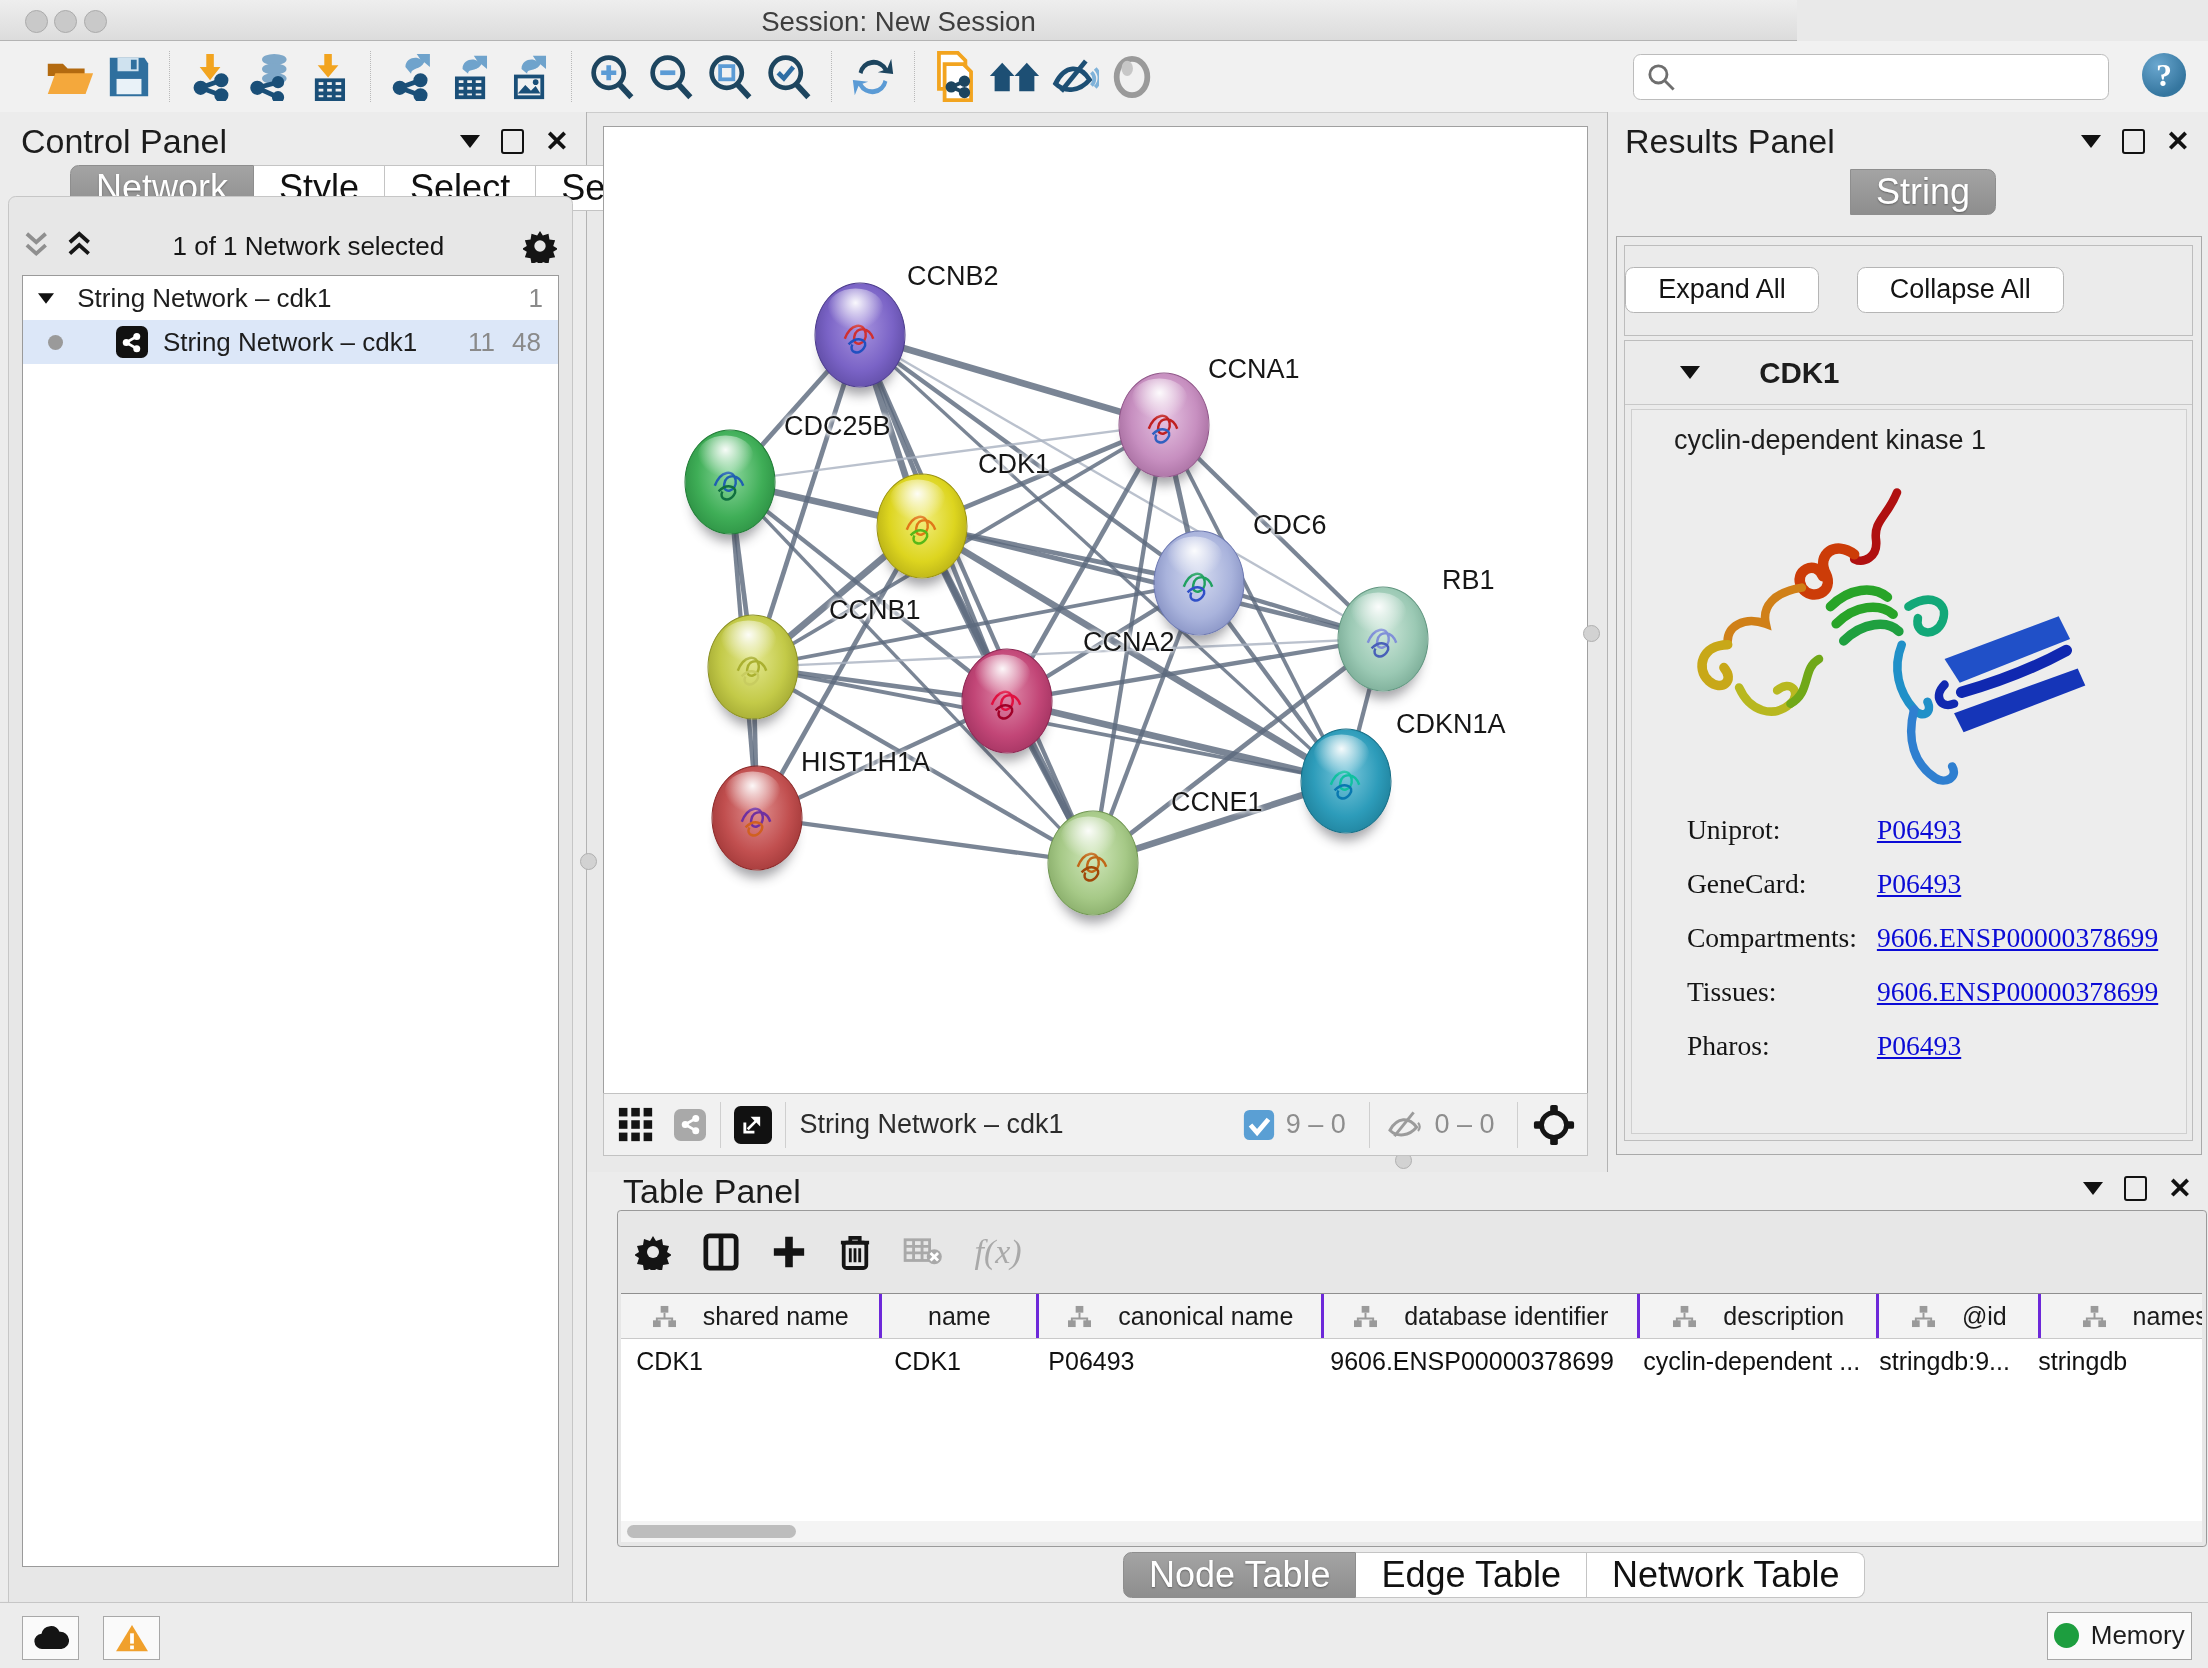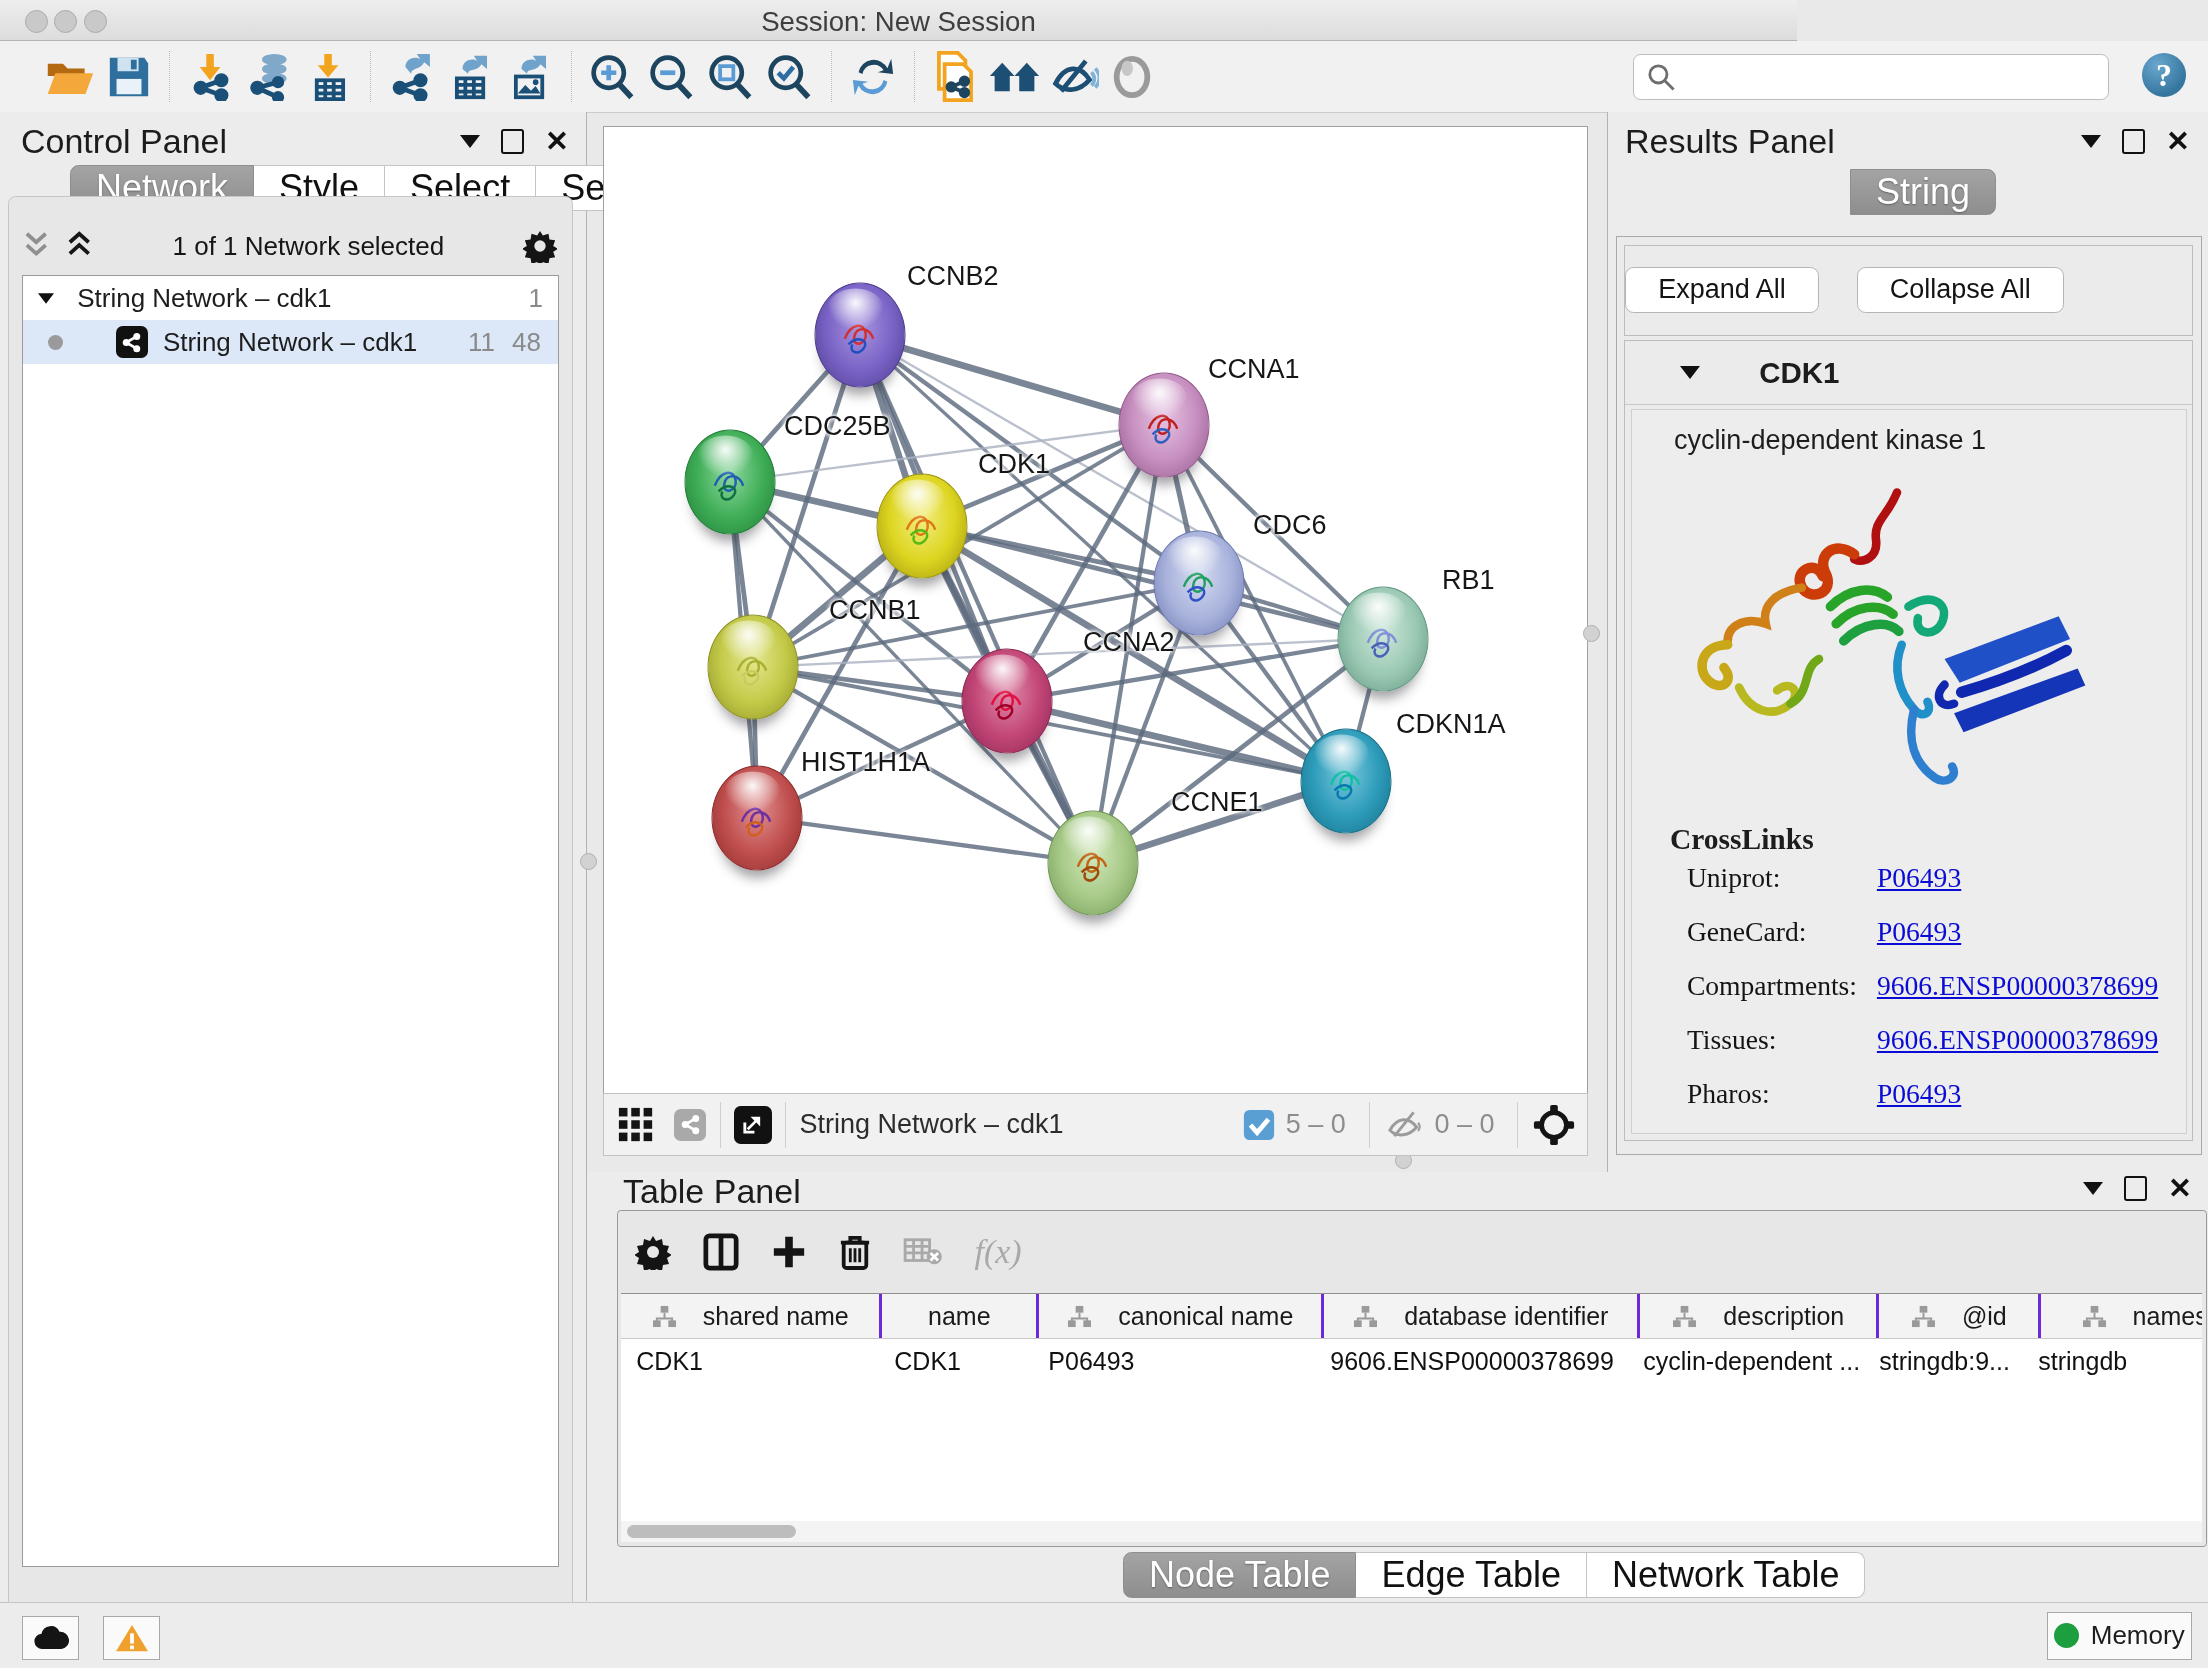--- a/index.html
+++ b/index.html
@@ -493,21 +493,21 @@
         <path d="M10 4 h10 v10 l-4 -4 -8 8 -2 -2 8 -8 Z" fill="#fff"></path>
         <path d="M4 10 v10 h10" stroke="#fff" stroke-width="3" fill="none"></path>
       </svg>
   </span>
   <span class="nf-sep"></span>
   <span class="nf-name">String Network – cdk1</span>
   <svg width="34" height="34" viewBox="0 0 36 36">
     <rect x="2" y="2" width="32" height="32" rx="6" fill="#5a9fd4"></rect>
       <path d="M9 18 l7 8 12 -14" fill="none" stroke="#fff" stroke-width="5"></path>
   </svg>
-  <span class="nf-count">5 – 0</span>
+  <span class="nf-count">9 – 0</span>
   <span class="nf-sep"></span>
   <svg width="42" height="34" viewBox="0 0 54 46">
     <path d="M8 30 C18 12 34 12 44 26 C34 38 18 40 8 30 Z" fill="none" stroke="#9b9b9b" stroke-width="4"></path>
       <path d="M14 38 L40 6" stroke="#9b9b9b" stroke-width="4"></path>
       <path d="M46 20 c3 3 3 8 0 11" fill="none" stroke="#9b9b9b" stroke-width="3"></path>
   </svg>
   <span class="nf-count">0 – 0</span>
   <span class="nf-sep"></span>
   <svg width="44" height="44" viewBox="0 0 46 46" style="margin-right:11.4px">
     <circle cx="23" cy="23" r="13" fill="none" stroke="#141414" stroke-width="5"></circle>
@@ -557,21 +557,20 @@
             <path d="M194 186 C214 166 240 164 252 176" stroke="#1fa040" stroke-width="10"></path>
             <path d="M262 150 C285 135 305 145 298 165 C291 183 268 180 272 162" stroke="#12a878" stroke-width="9"></path>
             <path d="M255 190 C245 215 252 240 268 258 C276 268 288 262 282 250" stroke="#2090c8" stroke-width="9"></path>
             <path d="M268 258 C260 290 268 315 290 330 C300 337 315 330 308 318" stroke="#2f7fd0" stroke-width="9"></path>
             <path d="M318 240 C360 228 395 214 428 196" stroke="#1028b0" stroke-width="12"></path>
             <path d="M300 232 C288 244 296 258 310 252" stroke="#1028b0" stroke-width="9"></path>
           </g>
           <path d="M300 205 L420 160 L432 184 L316 230 Z" fill="#2050c8"></path>
           <path d="M310 262 L440 215 L448 233 L320 282 Z" fill="#1535b8"></path>
         </svg>
-        <div class="xl-title">CrossLinks</div>
         <div id="xlinks">
             <div class="xlrow">
               <span class="lab">Uniprot:</span>
               <a href="#">P06493</a>
             </div>
             <div class="xlrow">
               <span class="lab">GeneCard:</span>
               <a href="#">P06493</a>
             </div>
             <div class="xlrow">

